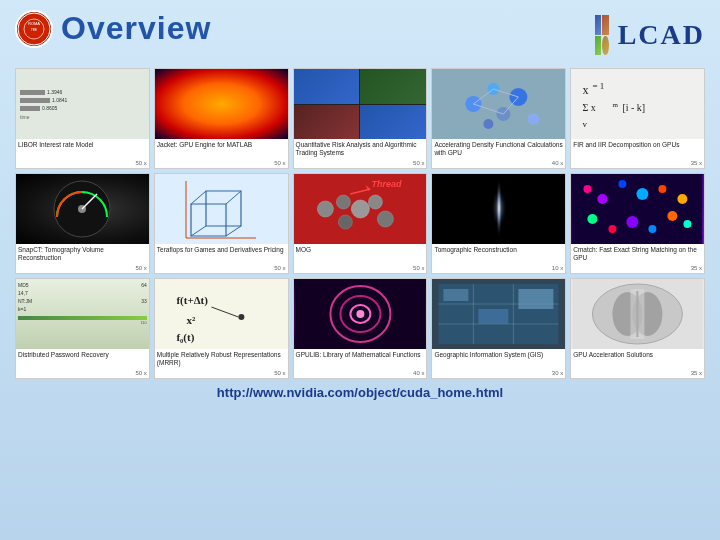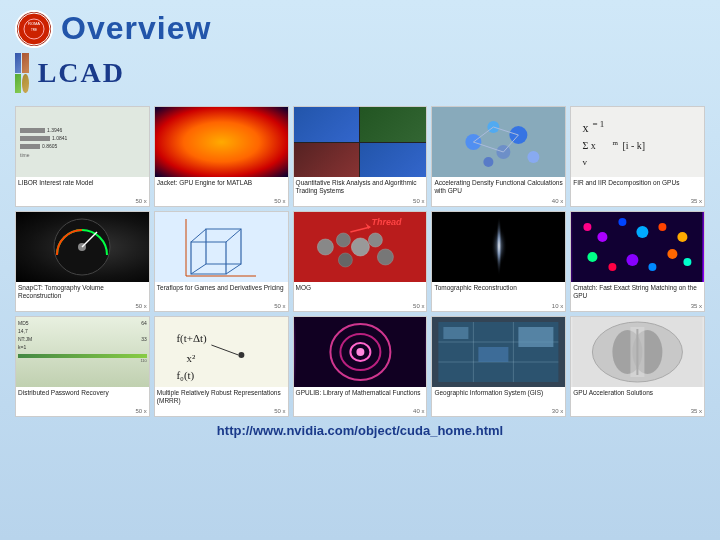--- a/index.html
+++ b/index.html
@@ -16,21 +16,20 @@
       height: 540px;
       background: linear-gradient(to bottom, #d0e8f8 0%, #b8d4ec 100%);
       position: relative;
       padding: 10px 15px;
     }
     .header {
       display: flex;
       justify-content: space-between;
       align-items: flex-start;
       margin-bottom: 8px;
-      flex-direction: column;
     }
     .logo-circle {
       width: 38px;
       height: 38px;
       border-radius: 50%;
       background: radial-gradient(circle, #cc2200, #881100);
       border: 2px solid #fff;
       display: flex;
       align-items: center;
       justify-content: center;
@@ -187,21 +186,21 @@
     .t11-inner {
       width: 100%; height: 100%;
       background: linear-gradient(to bottom, #e8f0e0, #c0d0b0);
       padding: 2px;
     }
     .pass-row { font-size: 5px; color: #333; display: flex; justify-content: space-between; padding: 1px 0; }
 
     .t12-inner {
       width: 100%; height: 100%;
       background: #f5f5e8;
-      display: flex; align-items: flex-start; justify-content: center;
+      display: flex; align-items: flex-start; justify-content: center; font-weight: bold;
     }
 
     .t13-inner {
       width: 100%; height: 100%;
       background: radial-gradient(ellipse, #cc2288, #551166, #110022);
       display: flex; align-items: center; justify-content: center;
     }
 
     .t14-inner {
       width: 100%; height: 100%;

